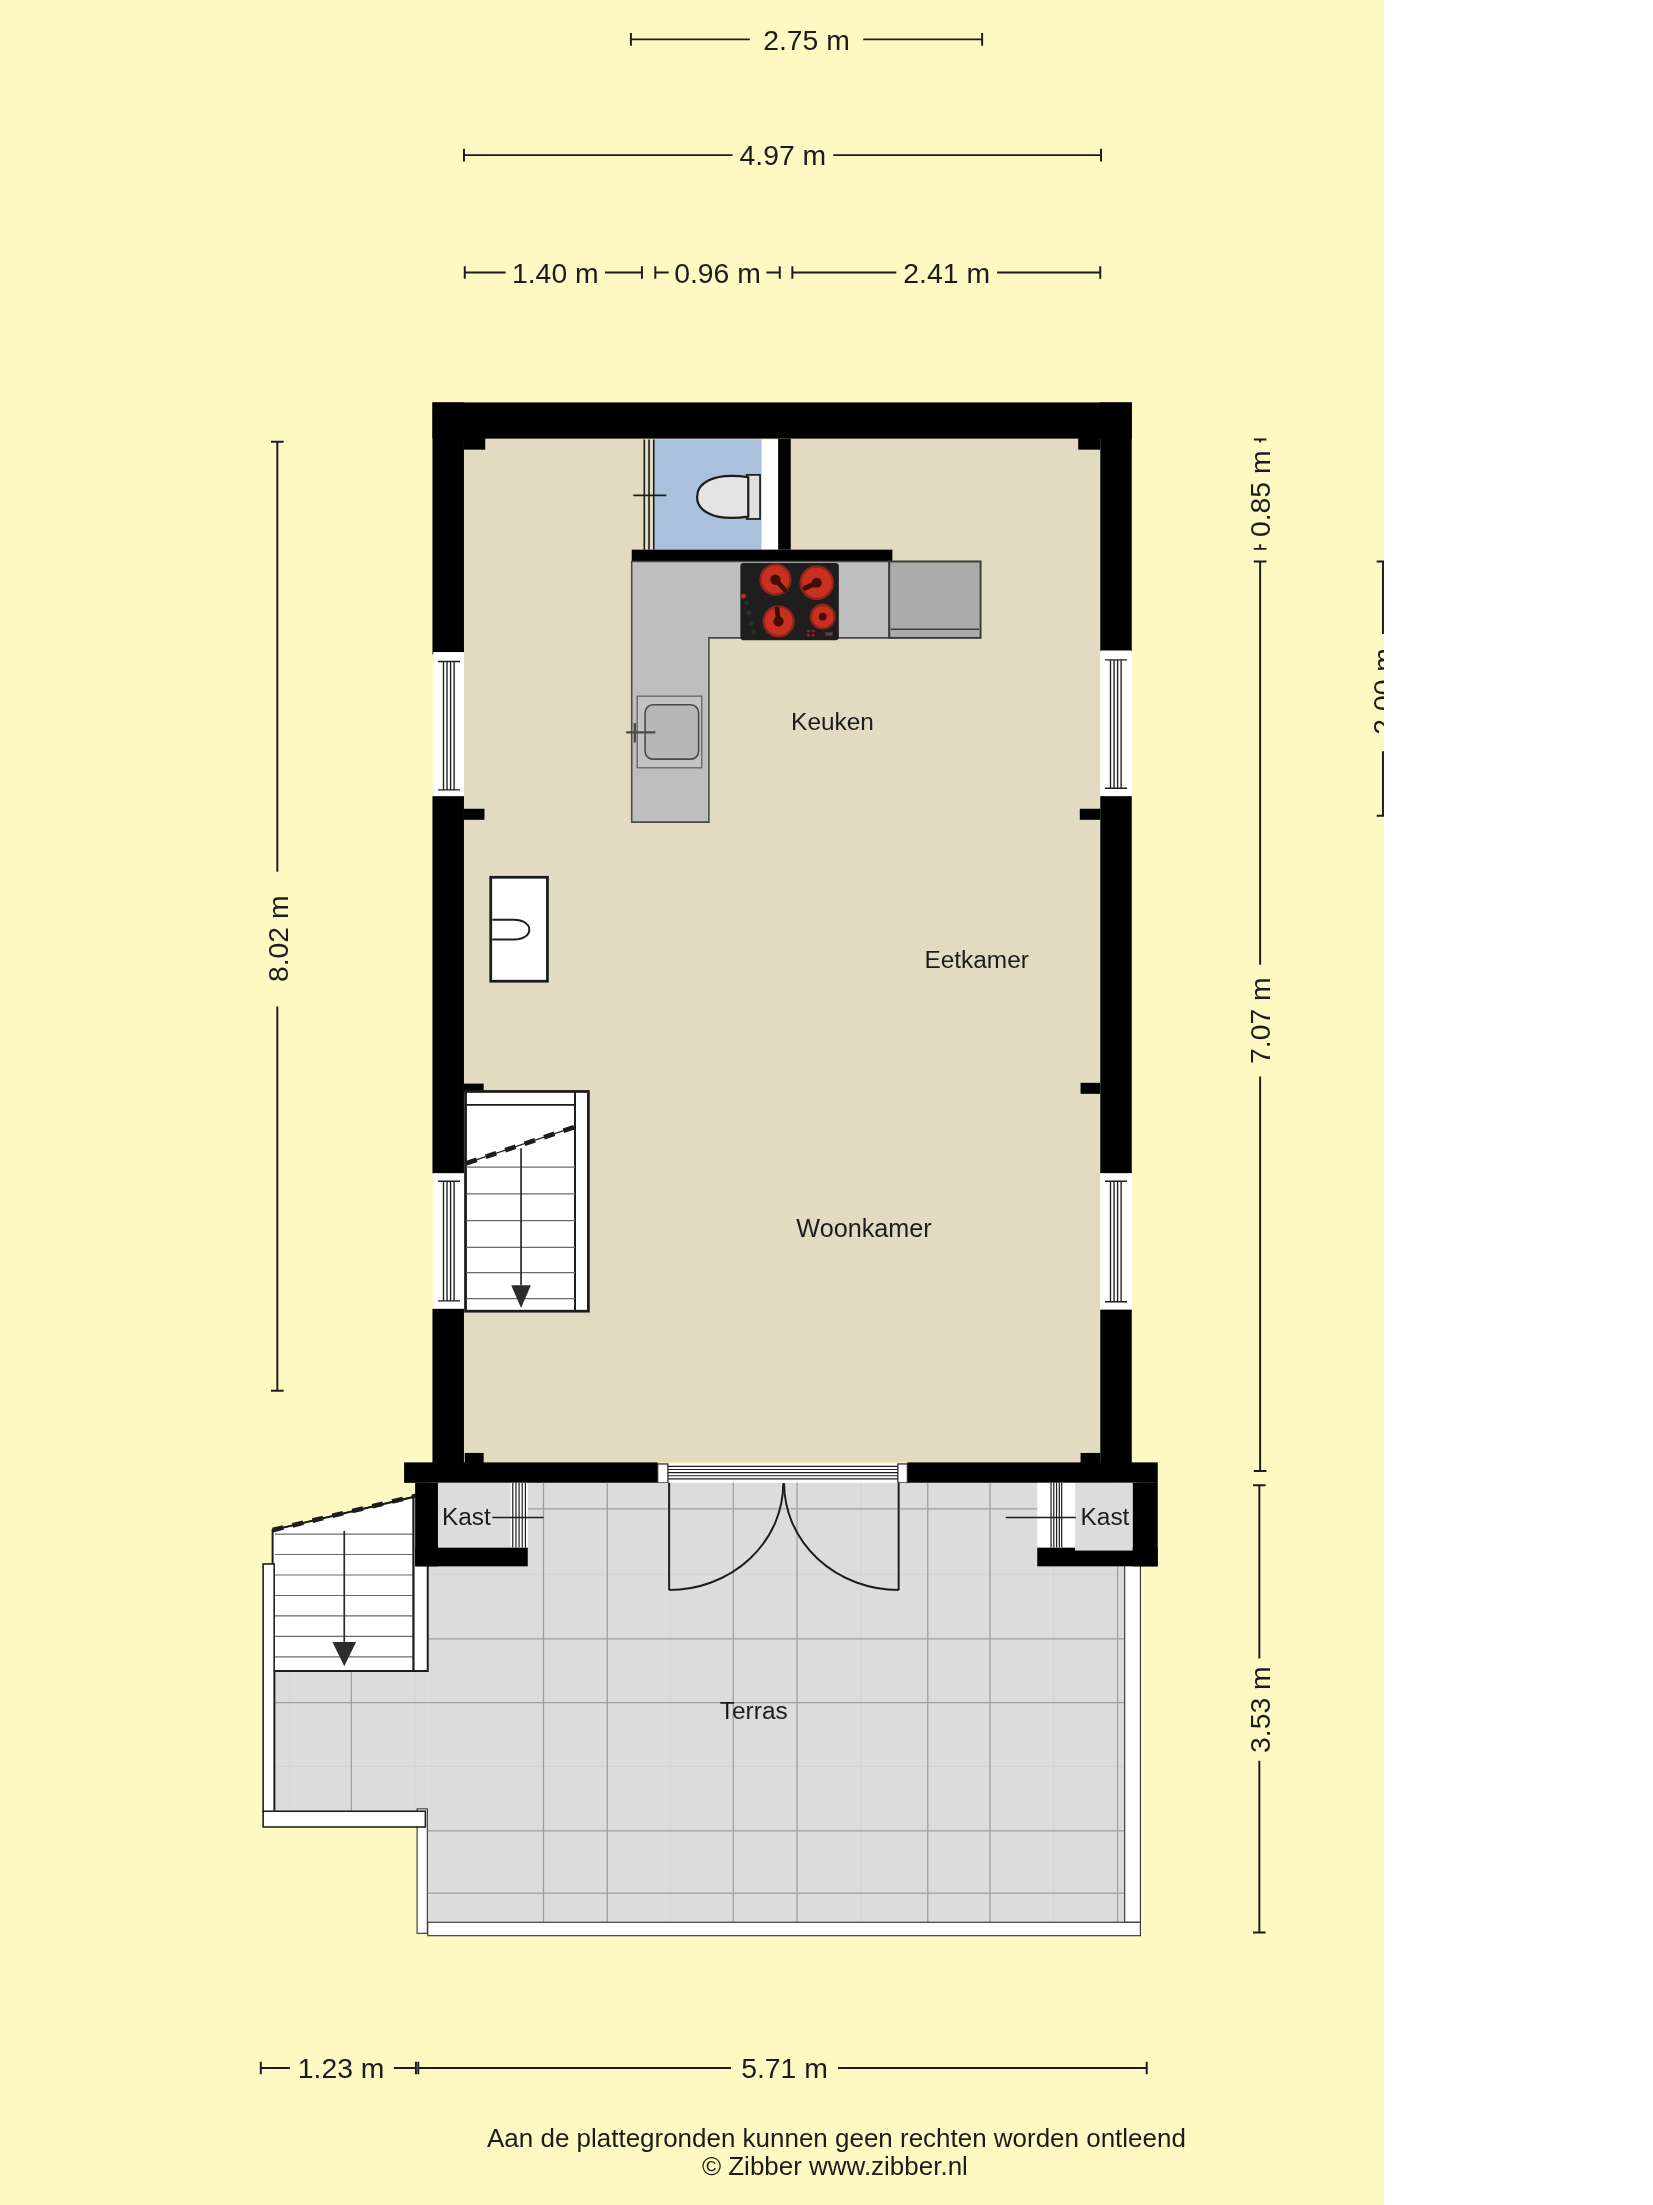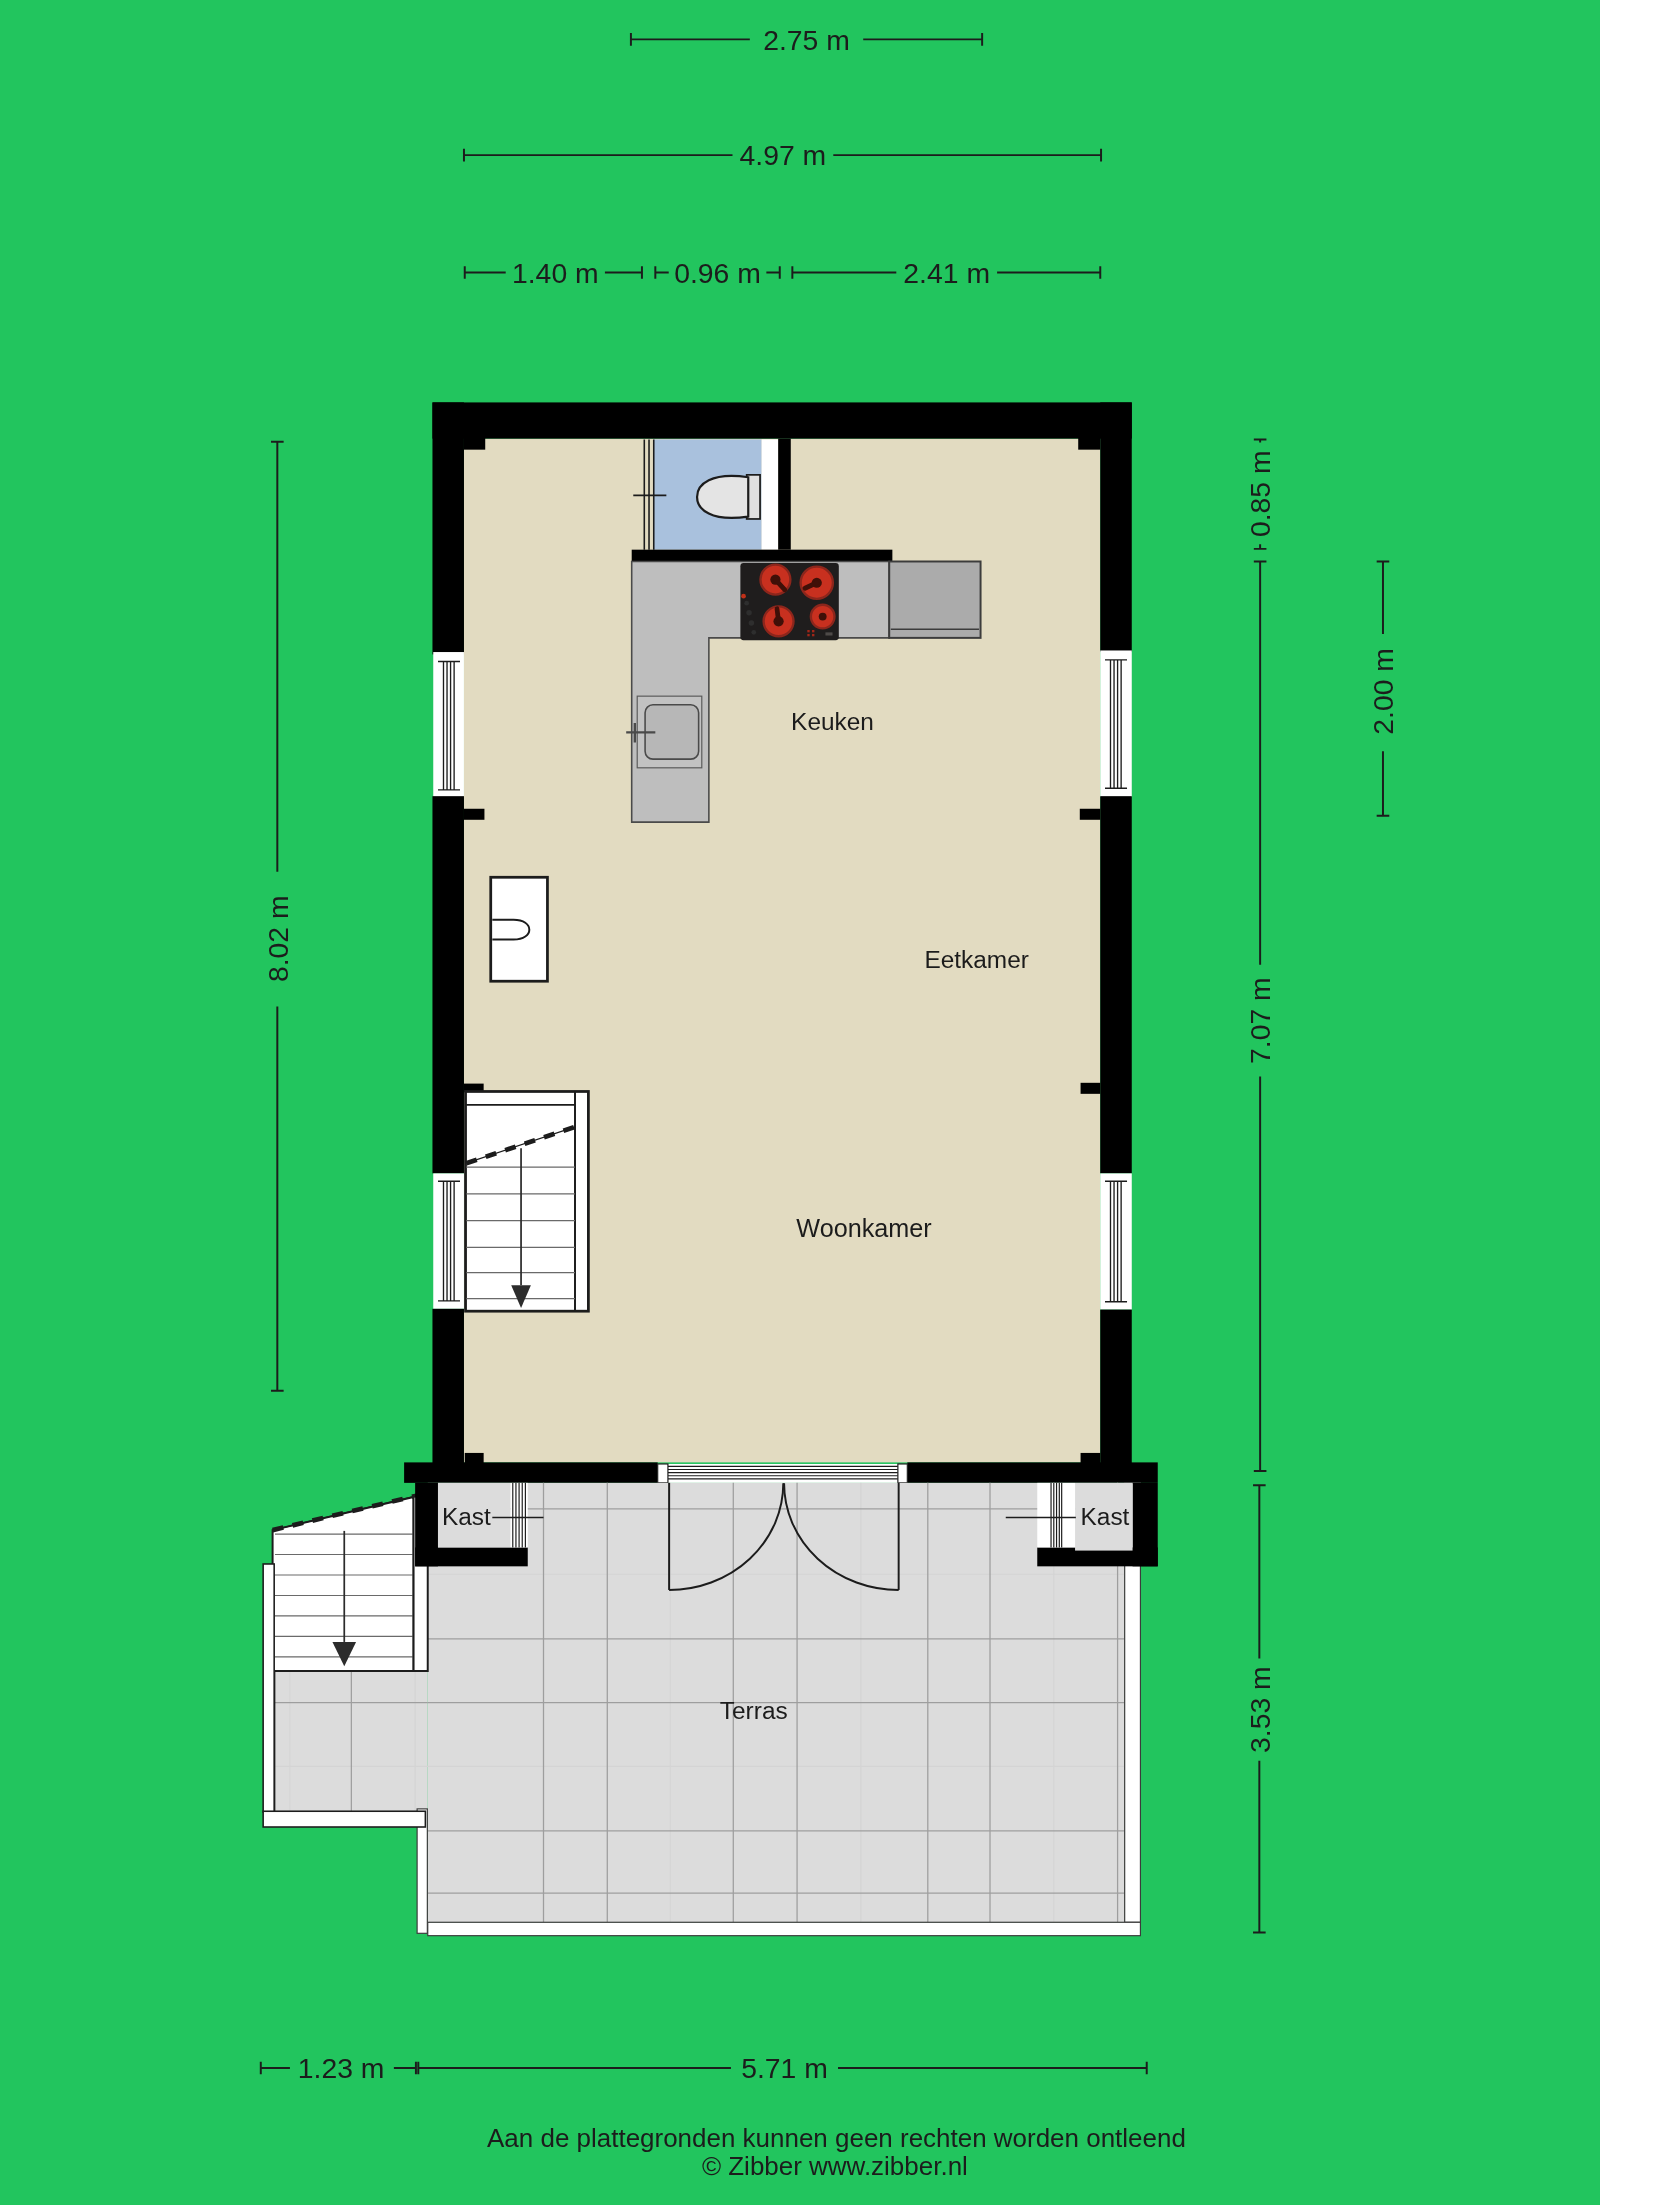--- a/index.html
+++ b/index.html
@@ -1,16 +1,16 @@
 <!DOCTYPE html>
 <html style="font-size:12.6px"><head>
 <meta charset="utf-8">
 <style>
   html,body{margin:0;padding:0;background:#ffffff;}
-  .page{position:relative;width:1600px;height:2205px;background:#22c55e;overflow:hidden;}
+  .page{position:relative;width:1384px;height:2205px;background:#fef9c3;overflow:hidden;}
   svg{position:absolute;left:0;top:0;}
   text{font-family:"Liberation Sans", sans-serif;fill:#1c1c1c;}
   .dim{font-size:36px;}
   .room{font-size:31px;}
   .foot{font-size:33px;}
 </style>
 </head>
 <body>
 <div class="page">
 <svg width="1654" height="2205" viewBox="0 0 2100 2800">

